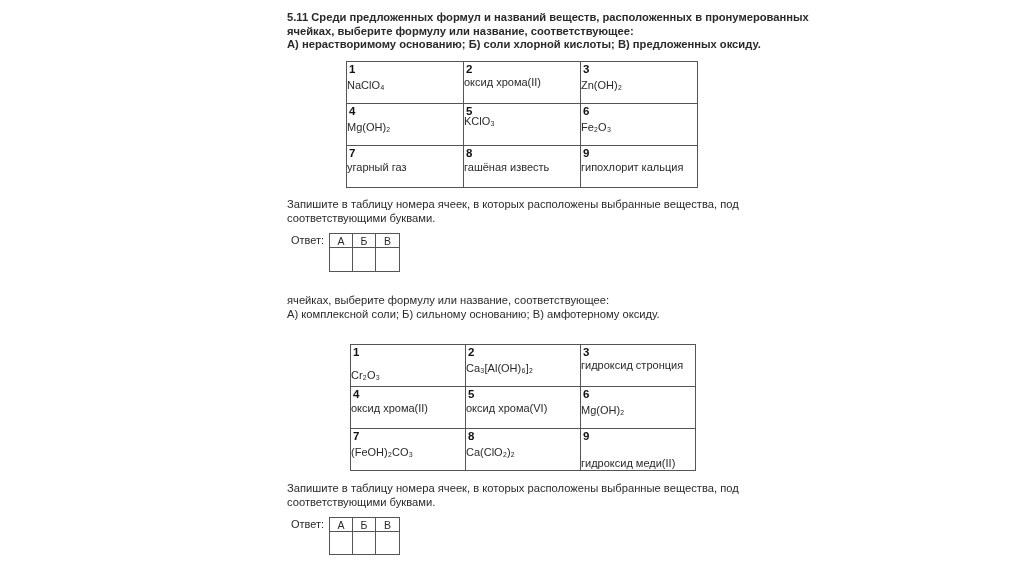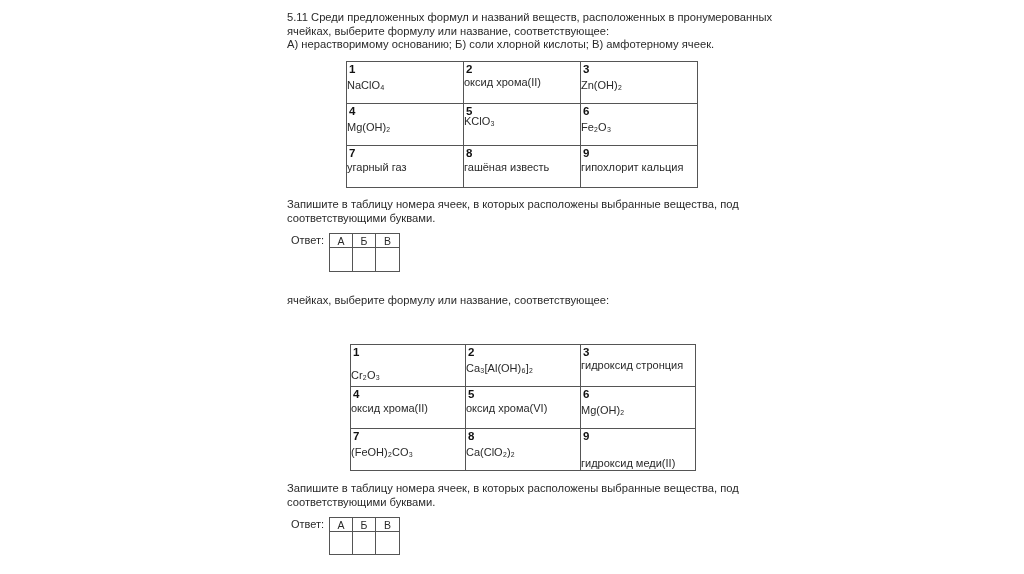--- a/index.html
+++ b/index.html
@@ -31,24 +31,24 @@
     .ans {
       position: absolute; border-collapse: collapse; table-layout: fixed;
     }
     .ans td {
       border: 1.2px solid #555555; text-align: center; font-size: 10.5px; padding: 0; color: #2a2a2a;
     }
   </style>
 </head>
 <body>
 
-<div class="para" style="top:11px;">
+<div class="para" style="top:11px;font-weight:bold;">
   <div>5.11 Среди предложенных формул и названий веществ, расположенных в пронумерованных</div>
   <div>ячейках, выберите формулу или название, соответствующее:</div>
-  <div>А) нерастворимому основанию; Б) соли хлорной кислоты; В) амфотерному ячеек.</div>
+  <div>А) нерастворимому основанию; Б) соли хлорной кислоты; В) предложенных оксиду.</div>
 </div>
 
 <table class="grid" style="left:346px; top:61px; width:351px; height:126px;">
   <colgroup>
       <col style="width:117px">
       <col style="width:117px">
       <col style="width:117px">
     </colgroup>
   <tbody>
       <tr style="height:42px">
@@ -117,20 +117,21 @@
   <tr style="height:24px">
     <td></td>
     <td></td>
     <td></td>
   </tr>
 </tbody>
   </table>
 
 <div class="para" style="top:294px;">
   <div>ячейках, выберите формулу или название, соответствующее:</div>
+  <div>А) комплексной соли; Б) сильному основанию; В) амфотерному оксиду.</div>
 </div>
 
 <table class="grid" style="left:350px; top:344px; width:345px; height:126px;">
   <colgroup>
       <col style="width:115px">
       <col style="width:115px">
       <col style="width:115px">
     </colgroup>
   <tbody>
       <tr style="height:42px">

